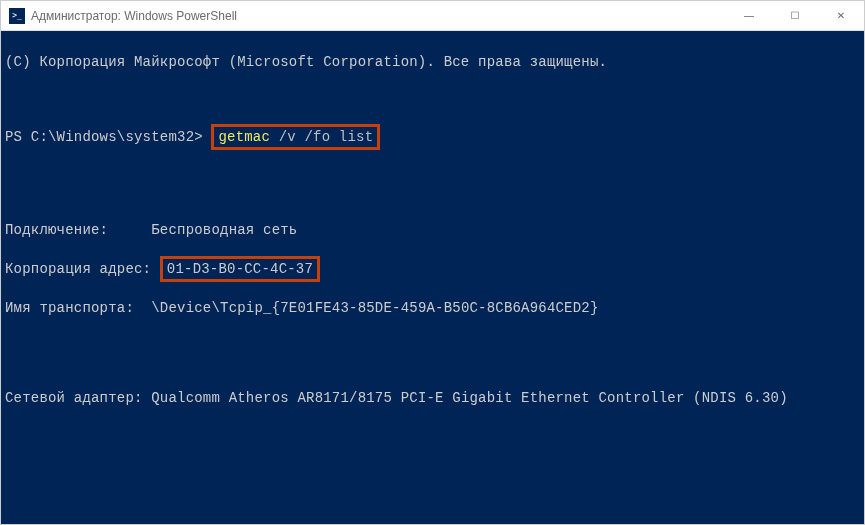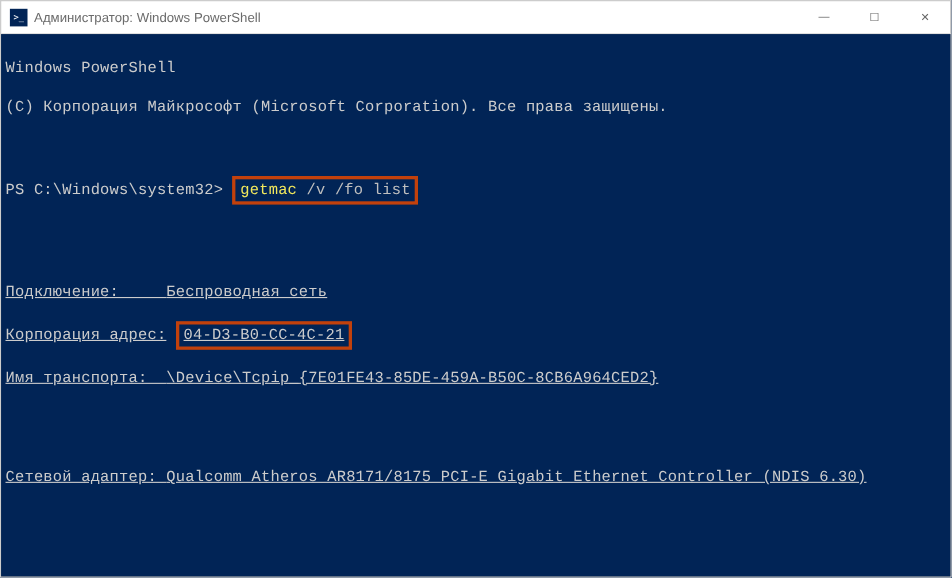--- a/index.html
+++ b/index.html
@@ -70,45 +70,44 @@
   .line { min-height: 18px; }
   .prompt-path { color: #cccccc; }
   .cmd-yellow { color: #f2e85c; }
   .cmd-gray  { color: #bfbfbf; }
   .redbox {
     display: inline-block;
     border: 3px solid #c2410c;
     padding: 1px 4px;
     margin: -1px 0;
   }
-  .kv-label, .kv-value { display: inline; text-decoration: underline; }
+  .kv-label, .kv-value { display: inline; }
 </style>
 </head>
 <body>
 
 <div class="window">
   <div class="titlebar">
     <div class="titlebar-icon"></div>
     <div class="titlebar-text">Администратор: Windows PowerShell</div>
     <div class="titlebar-controls">
       <div class="titlebar-btn">—</div>
       <div class="titlebar-btn">☐</div>
       <div class="titlebar-btn">✕</div>
     </div>
   </div>
 
   <div class="console">
-<div class="line">Windows PowerShell</div>
 <div class="line">(C) Корпорация Майкрософт (Microsoft Corporation). Все права защищены.</div>
 <div class="line"></div>
 <div class="line"><span class="prompt-path">PS C:\Windows\system32&gt; </span><span class="redbox"><span class="cmd-yellow">getmac</span><span class="cmd-gray"> /v /fo list</span></span></div>
 <div class="line"></div>
 
 <div class="line"><span class="kv-label">Подключение:     </span><span class="kv-value">Беспроводная сеть</span></div>
-<div class="line"><span class="kv-label">Корпорация адрес:</span><span> </span><span class="redbox"><span class="kv-value">04-D3-B0-CC-4C-21</span></span></div>
+<div class="line"><span class="kv-label">Корпорация адрес:</span><span> </span><span class="redbox"><span class="kv-value">01-D3-B0-CC-4C-37</span></span></div>
 <div class="line"><span class="kv-label">Имя транспорта:  </span><span class="kv-value">\Device\Tcpip_{7E01FE43-85DE-459A-B50C-8CB6A964CED2}</span></div>
 <div class="line"></div>
 
 <div class="line"><span class="kv-label">Сетевой адаптер: </span><span class="kv-value">Qualcomm Atheros AR8171/8175 PCI-E Gigabit Ethernet Controller (NDIS 6.30)</span></div>
 
 
 
 
 
 

